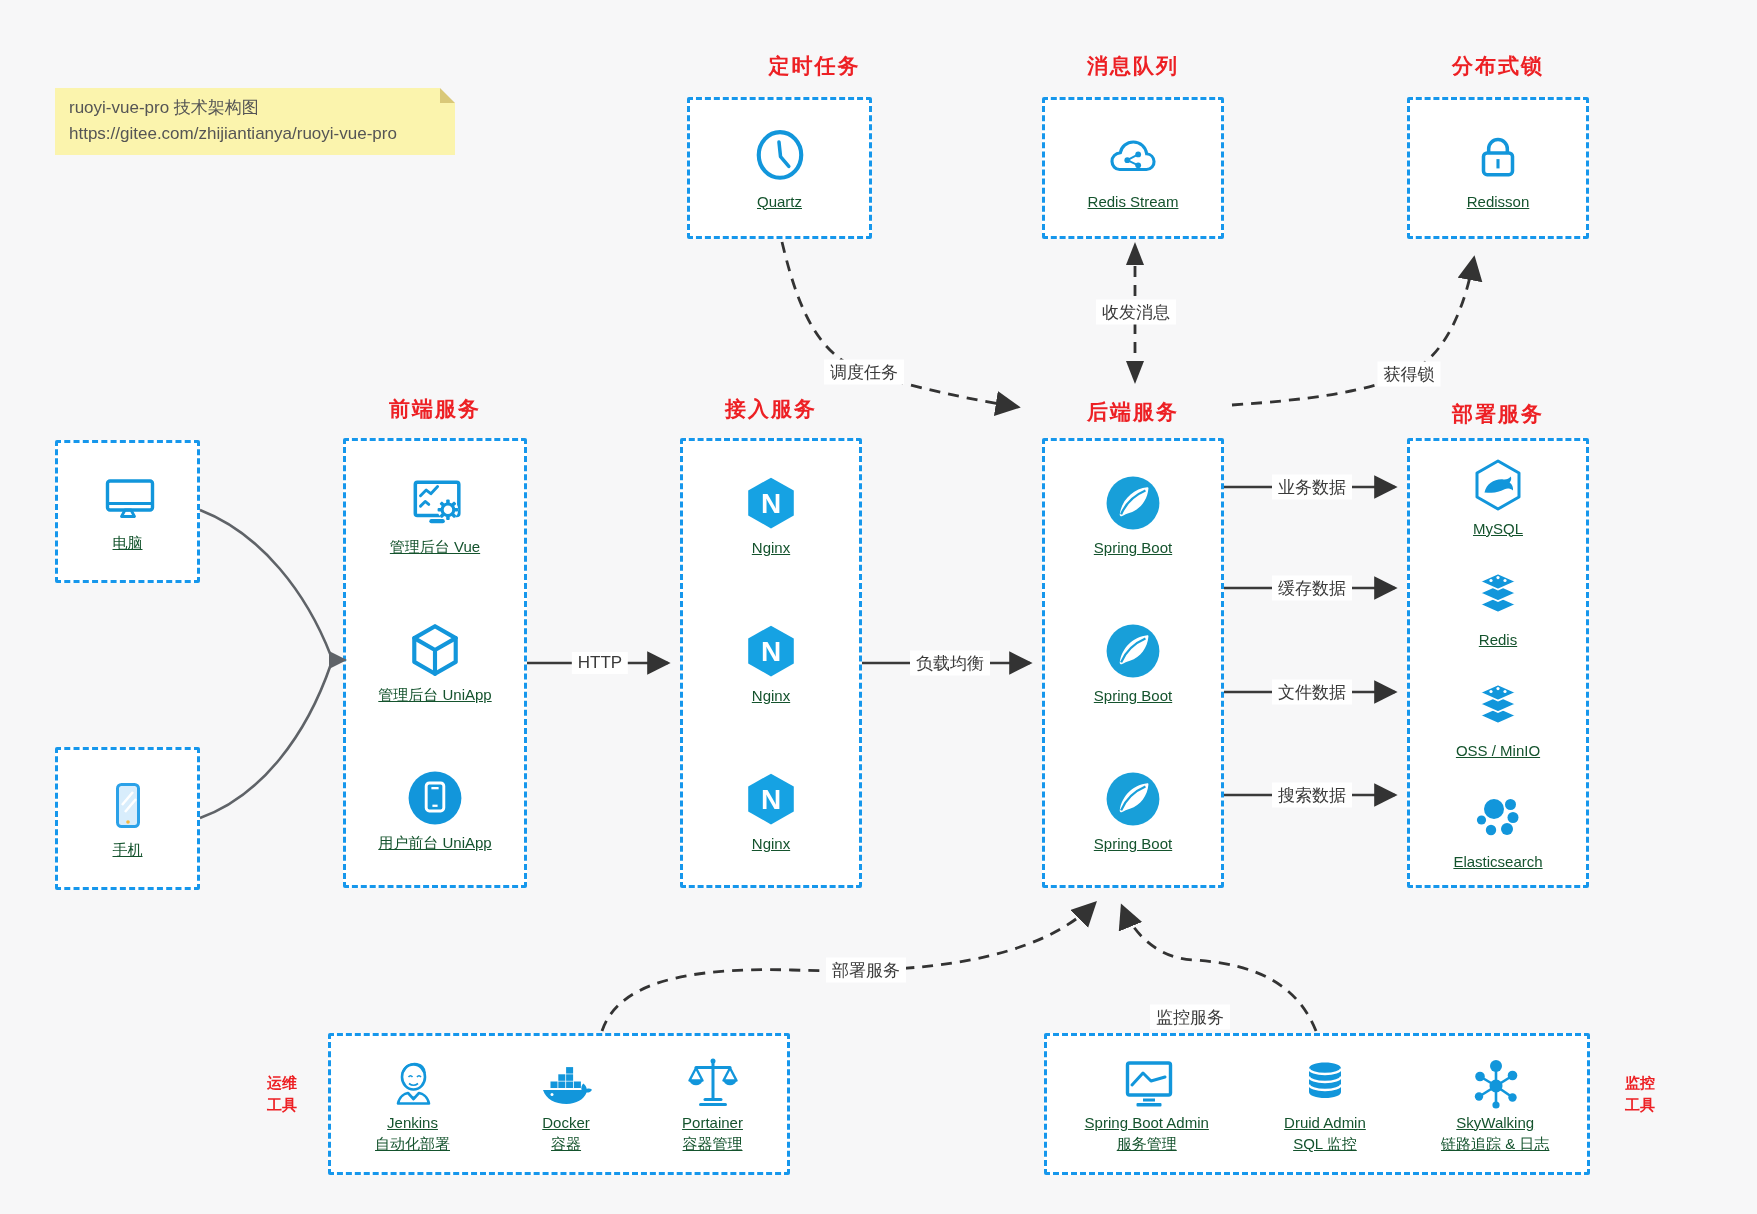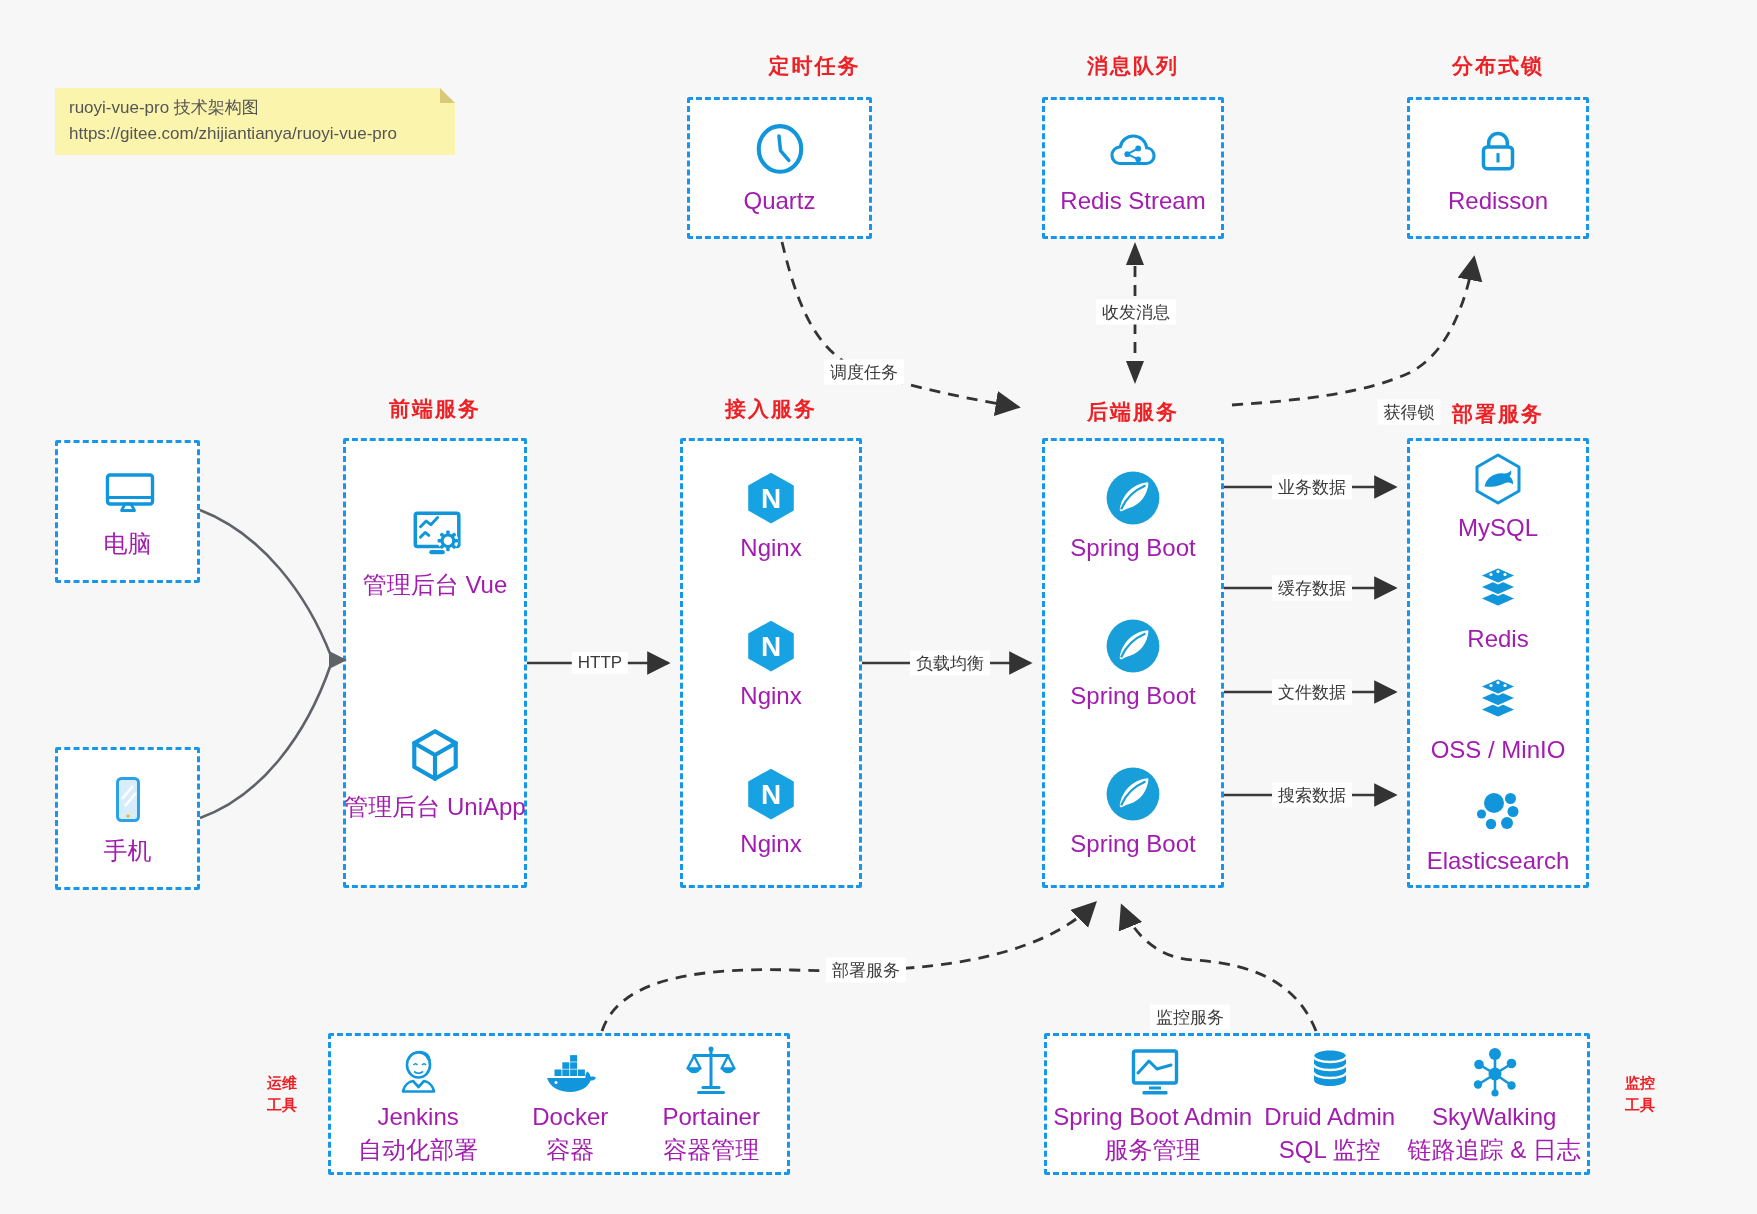--- a/index.html
+++ b/index.html
@@ -4,21 +4,21 @@
 <style>
   html,body{margin:0;padding:0;background:#f7f7f8;}
   .canvas{position:relative;width:1757px;height:1214px;background:#f7f7f8;
           font-family:"Liberation Sans","DejaVu Sans",sans-serif;overflow:hidden;}
   .dbox{position:absolute;border:3px dashed #1697ec;background:#ffffff;
         box-sizing:border-box;border-radius:2px;z-index:2;}
   .group-title{position:absolute;color:#ed2024;font-size:21px;font-weight:700;
         text-align:center;letter-spacing:2px;z-index:3;}
   .side-title{position:absolute;color:#ed2024;font-size:15px;font-weight:700;
         line-height:1.45;text-align:center;z-index:3;}
-  .node-label{font-size:24px;color:#a21caf;white-space:nowrap;}
+  .node-label{font-size:15px;color:#14532d;white-space:nowrap;text-decoration:underline;}
   .vstack{display:flex;flex-direction:column;justify-content:space-around;
         align-items:center;height:100%;}
   .cstack{display:flex;flex-direction:column;justify-content:center;
         align-items:center;height:100%;gap:8px;}
   .node{display:flex;flex-direction:column;align-items:center;gap:7px;}
   .hstack{display:flex;justify-content:space-around;align-items:center;height:100%;}
   .tool{display:flex;flex-direction:column;align-items:center;gap:2px;text-align:right;}
   .tool .node-label{line-height:1.3;}
   .elabel{position:absolute;transform:translate(-50%,-50%);background:#ffffff;
         padding:1px 6px;font-size:17px;color:#3a3a3a;white-space:nowrap;z-index:5;}
@@ -149,20 +149,31 @@
       </div>
       <div class="node">
         <span>
           <svg class="icon" width="58" height="58" viewBox="0 0 56 56">
             <polygon points="28,5 48,16.5 48,39.5 28,51 8,39.5 8,16.5" fill="none" stroke="#1296db" stroke-width="4" stroke-linejoin="round"></polygon>
             <path d="M28 51 V28 M28 28 L8 16.5 M28 28 L48 16.5" fill="none" stroke="#1296db" stroke-width="4" stroke-linecap="round"></path>
           </svg>
         </span>
         <div class="node-label">管理后台 UniApp</div>
       </div>
+      <div class="node">
+        <span>
+          <svg class="icon" width="58" height="58" viewBox="0 0 56 56">
+            <circle cx="28" cy="28" r="25.5" fill="#1296db"></circle>
+            <rect x="19.5" y="13.5" width="17" height="27" rx="3" fill="none" stroke="#ffffff" stroke-width="2.8"></rect>
+            <line x1="24.5" y1="18.5" x2="31.5" y2="18.5" stroke="#ffffff" stroke-width="2.2"></line>
+            <line x1="25.5" y1="35.5" x2="30.5" y2="35.5" stroke="#ffffff" stroke-width="2.2"></line>
+          </svg>
+        </span>
+        <div class="node-label">用户前台 UniApp</div>
+      </div>
     </div>
   </div>
 
   <div class="dbox" style="left:680px;top:438px;width:182px;height:450px;">
     <div class="vstack">
       <div class="node">
         <span>
           <svg class="icon" width="58" height="58" viewBox="0 0 56 56">
             <polygon points="28,3.5 50,16 50,40 28,52.5 6,40 6,16" fill="#16a2e3"></polygon>
             <text x="28" y="38" font-size="27" font-weight="bold" fill="#ffffff" text-anchor="middle" font-family="Liberation Sans, sans-serif">N</text>
@@ -437,17 +448,17 @@
   </svg>
 
   <div class="elabel" style="left:600px;top:663px;">HTTP</div>
   <div class="elabel" style="left:950px;top:663px;">负载均衡</div>
   <div class="elabel" style="left:1312px;top:487px;">业务数据</div>
   <div class="elabel" style="left:1312px;top:588px;">缓存数据</div>
   <div class="elabel" style="left:1312px;top:692px;">文件数据</div>
   <div class="elabel" style="left:1312px;top:795px;">搜索数据</div>
   <div class="elabel" style="left:864px;top:372px;">调度任务</div>
   <div class="elabel" style="left:1136px;top:312px;">收发消息</div>
-  <div class="elabel" style="left:1409px;top:374px;margin-top:38px;">获得锁</div>
+  <div class="elabel" style="left:1409px;top:374px;">获得锁</div>
   <div class="elabel" style="left:866px;top:970px;">部署服务</div>
   <div class="elabel" style="left:1190px;top:1017px;">监控服务</div>
 
 </div>
 
 </body></html>

